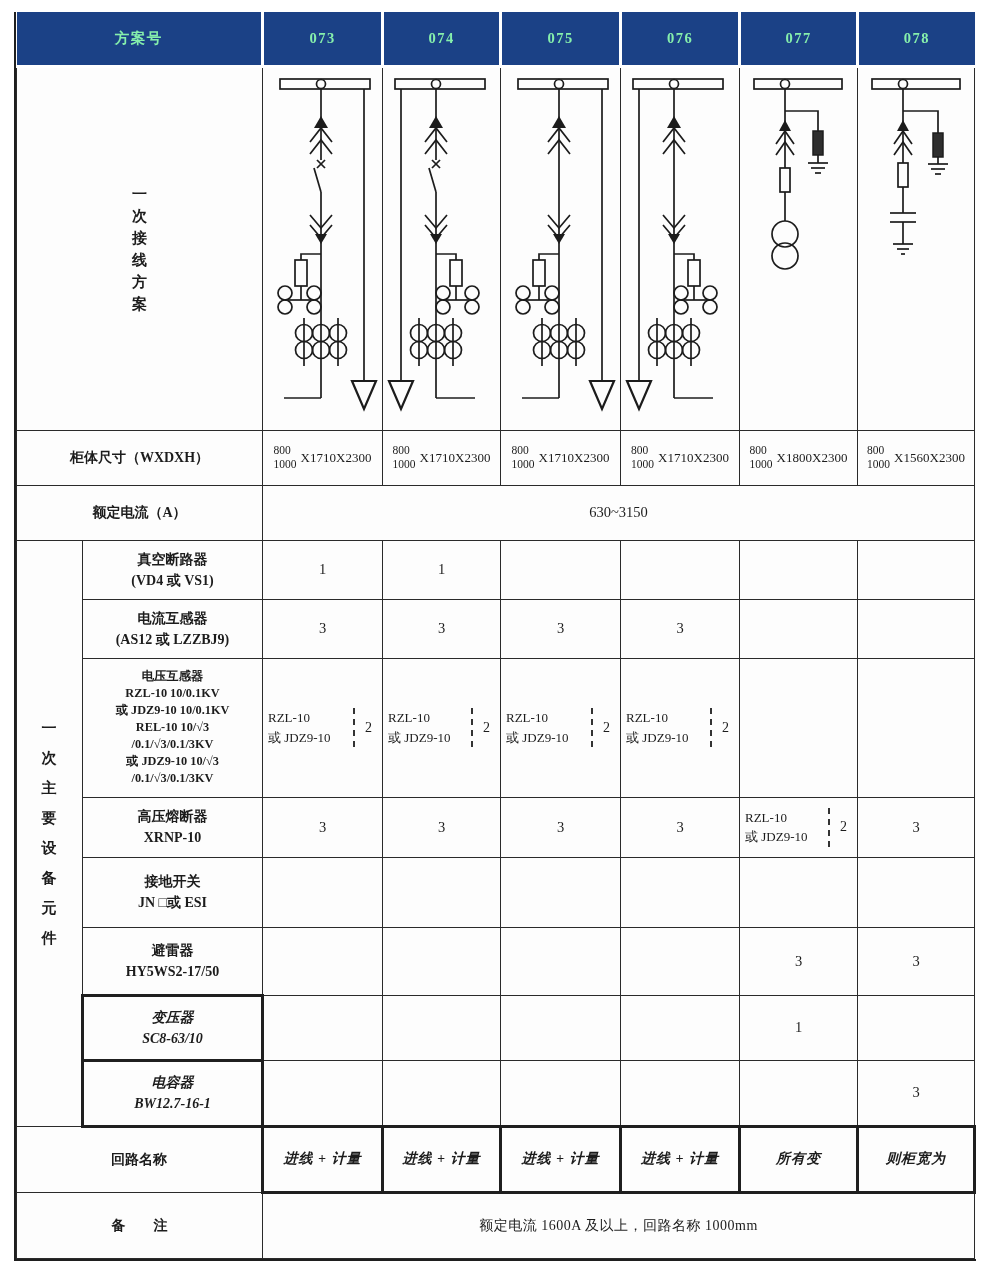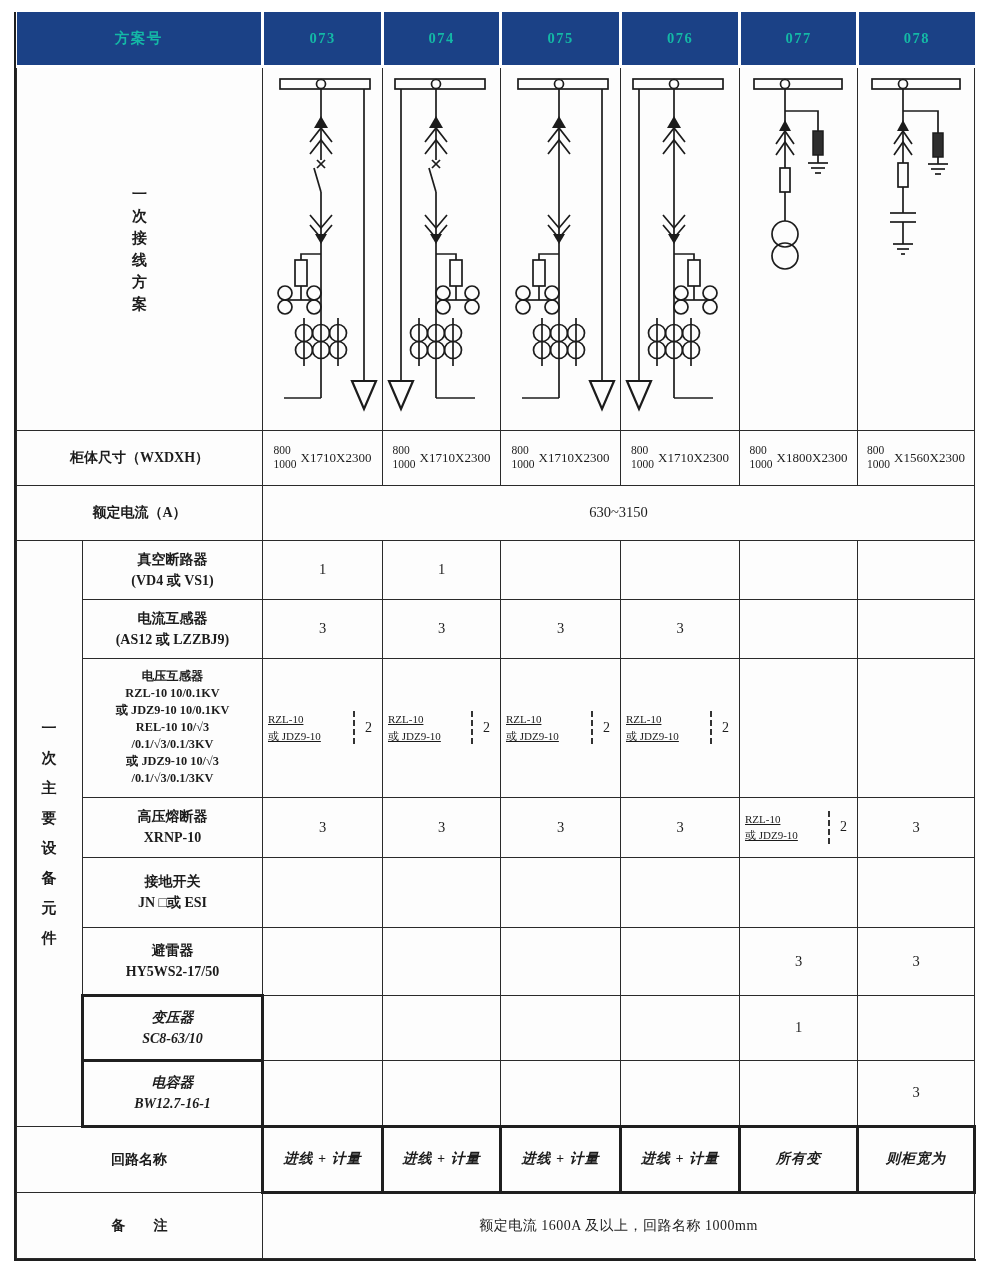--- a/index.html
+++ b/index.html
@@ -4,21 +4,21 @@
 <style>
   html,body{margin:0;padding:0;background:#ffffff;}
   body{width:990px;height:1274px;position:relative;
        font-family:"Liberation Serif","DejaVu Serif",serif;color:#1c1c1c;}
   .tbl-wrap{position:absolute;left:14px;top:12px;width:958px;
             border:2.5px solid #1f1f1f;border-top:none;}
   table{border-collapse:collapse;table-layout:fixed;width:958px;background:#fdfdfd;}
   td{border:1px solid #2a2a2a;text-align:center;vertical-align:middle;padding:0;overflow:hidden;}
   
   tr.r-hdr{height:54px;}
-  tr.r-hdr td{background:#1b4186;color:#14b8a6;border:none;border-right:3px solid #ffffff;
+  tr.r-hdr td{background:#1b4186;color:#86efac;border:none;border-right:3px solid #ffffff;
               border-bottom:3px solid #ffffff;font-weight:bold;font-size:14.5px;letter-spacing:1.5px;}
   tr.r-hdr td:last-child{border-right:none;}
   
   tr.r-diag{height:362px;} tr.r-dim{height:55px;} tr.r-cur{height:55px;}
   tr.r-e0{height:59px;} tr.r-e1{height:59px;} tr.r-e2{height:139px;}
   tr.r-e3{height:60px;} tr.r-e4{height:70px;} tr.r-e5{height:68px;}
   tr.r-e6{height:65px;} tr.r-e7{height:66px;}
   tr.r-circ{height:66px;} tr.r-rem{height:66px;}
   
   .lbl{font-weight:bold;font-size:14px;white-space:pre-line;line-height:1.5;}
@@ -31,21 +31,21 @@
   .dg .s{stroke:#1c1c1c;fill:none;stroke-width:1.7;}
   .dg .f{fill:#1c1c1c;stroke:none;}
   .dg .w{stroke:#1c1c1c;fill:#fdfdfd;stroke-width:1.7;}
   .dg .t{stroke:#1c1c1c;fill:none;stroke-width:2.2;}
   .dg .fdark{fill:#2e2e2e;stroke:#1c1c1c;stroke-width:1.5;}
   .dim-cell{font-size:13px;}
   .dim-inner{display:flex;align-items:center;justify-content:center;gap:4px;text-align:center;}
   .dim-stack{display:flex;flex-direction:column;align-items:flex-start;font-size:11.5px;line-height:1.2;}
   .vtc{display:flex;align-items:stretch;height:100%;}
   .vtc-text{flex:1;display:flex;align-items:center;text-align:left;padding-left:5px;
-            white-space:pre-line;font-size:11px;line-height:1.5;text-decoration:underline;}
+            white-space:pre-line;font-size:13px;line-height:1.5;}
   .vtc-sep{width:0;border-left:2px dashed #333;}
   .vtc-num{width:27px;display:flex;align-items:center;justify-content:center;font-size:14px;}
   .b3{border:3px solid #1f1f1f;font-style:italic;}
   .bold-val{font-weight:bold;font-size:14px;letter-spacing:1px;}
   .rem-val{font-size:14px;letter-spacing:0.5px;}
 </style>
 </head>
 <body>
 
 <div class="tbl-wrap">

